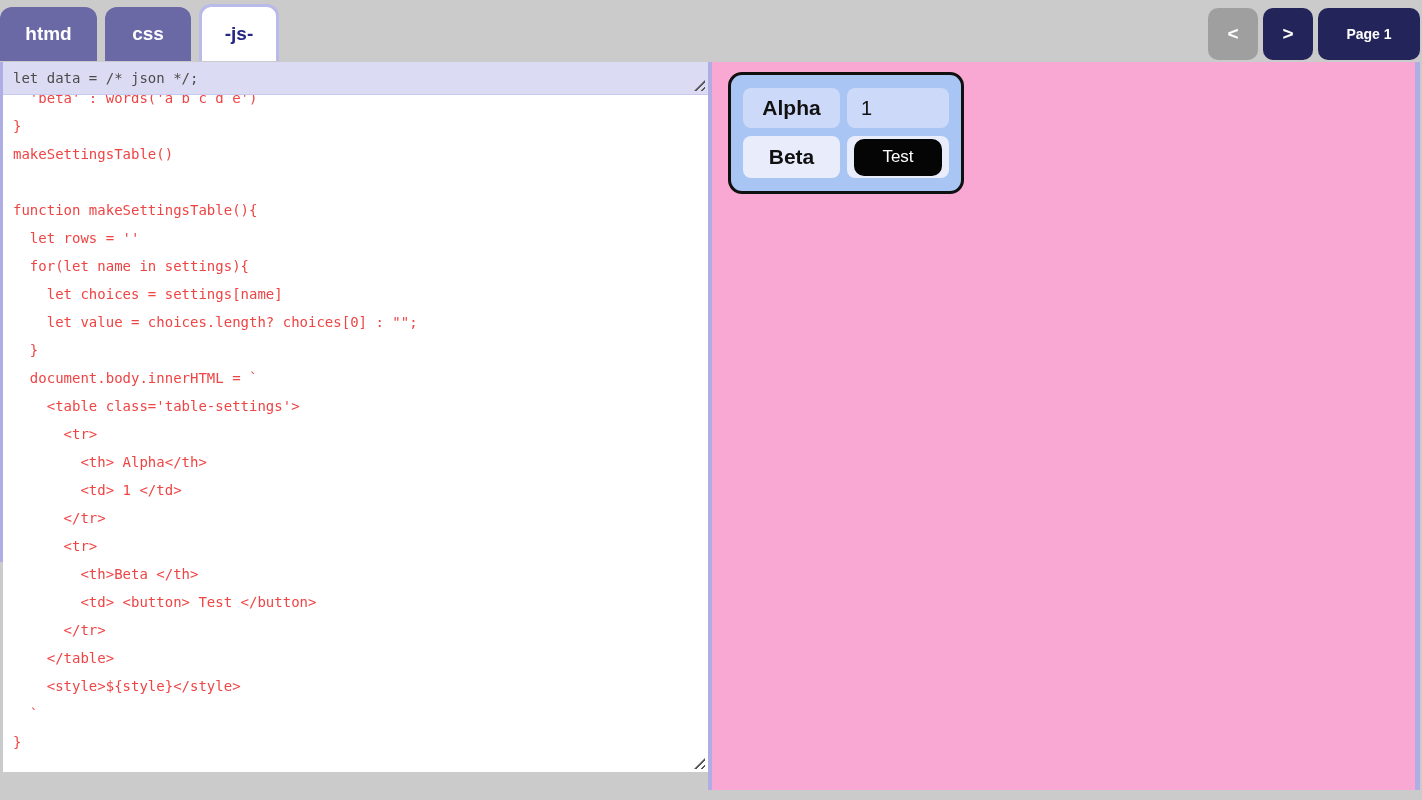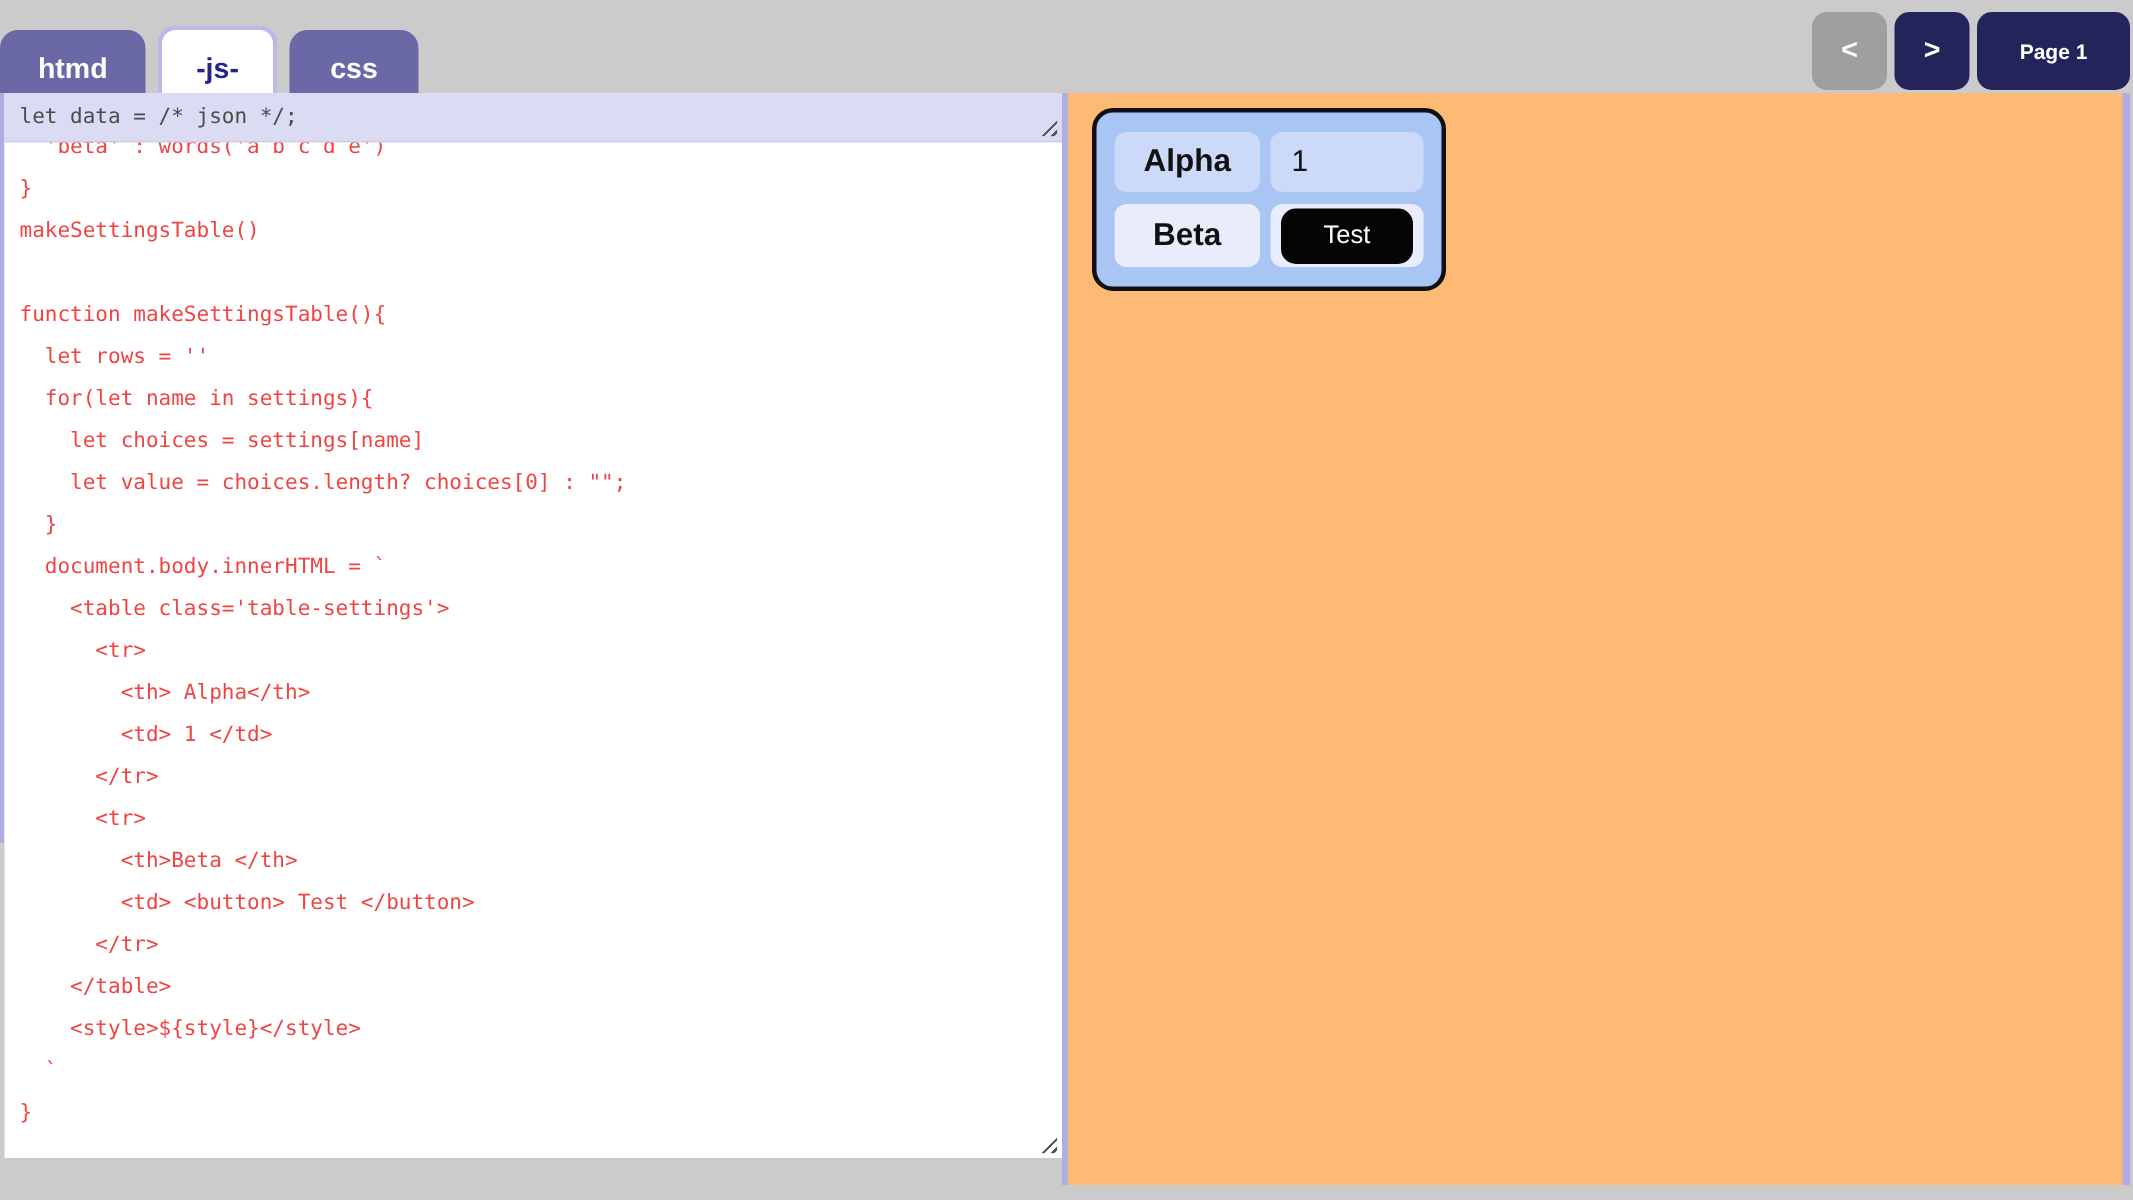--- a/index.html
+++ b/index.html
@@ -22,21 +22,21 @@
     background:var(--header-gray);
     font-family:"Liberation Sans", sans-serif;
   }
   .app{position:relative;width:1422px;height:800px;}
 
   
   .topbar{
     position:absolute;left:0;top:0;width:1422px;height:62px;
     background:var(--header-gray);
   }
-  .tabs{position:absolute;left:0;top:17px;display:flex;gap:8px;align-items:flex-end;}
+  .tabs{position:absolute;left:0;top:4px;display:flex;gap:8px;align-items:flex-end;}
   .tab{
     height:54px;border:none;cursor:pointer;
     background:var(--tab-purple);color:#ffffff;
     font-family:"Liberation Sans", sans-serif;font-weight:bold;font-size:19px;
     border-radius:12px 12px 0 0;
     padding:0 4px;
   }
   .tab.t-htmd{width:97px;}
   .tab.t-css{width:86px;}
   .tab.t-js{width:80px;}
@@ -83,21 +83,21 @@
   .grip{
     position:absolute;right:3px;bottom:3px;width:11px;height:11px;
     background:repeating-linear-gradient(135deg,transparent 0 3px,#555 3px 4.6px);
     clip-path:polygon(100% 0,100% 100%,0 100%);
     cursor:nwse-resize;
   }
 
   
   .right-pane{
     position:absolute;left:708px;top:62px;width:712px;height:728px;
-    background:#fdba74;
+    background:#f9a8d4;
     border-left:4px solid var(--lavender);
     border-right:5px solid var(--lavender);
     padding:10px 0 0 16px;
   }
   .settings-card{
     display:inline-grid;
     grid-template-columns:97px 102px;
     grid-template-rows:40px 42px;
     gap:8px 7px;
     background:var(--card-bg);
@@ -122,22 +122,22 @@
   }
 </style>
 </head>
 <body>
 
 <div class="app">
 
   <div class="topbar">
     <div class="tabs">
       <button class="tab t-htmd">htmd</button>
+      <button class="tab t-css">css</button>
       <button class="tab t-js active">-js-</button>
-      <button class="tab t-css">css</button>
     </div>
     <div class="pager">
       <button class="pbtn prev">&lt;</button>
       <button class="pbtn next">&gt;</button>
       <button class="pbtn page">Page 1</button>
     </div>
   </div>
 
   <div class="left-pane">
     <div class="pinned-line">

